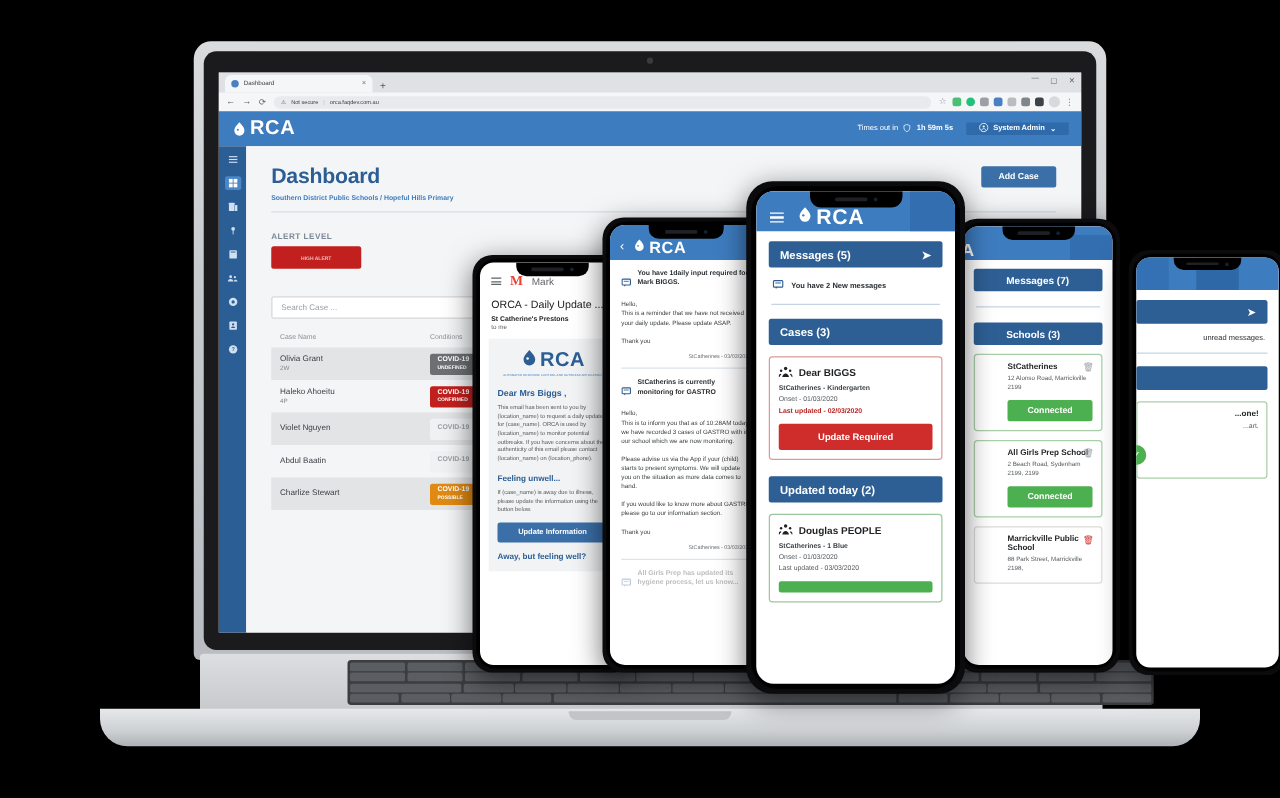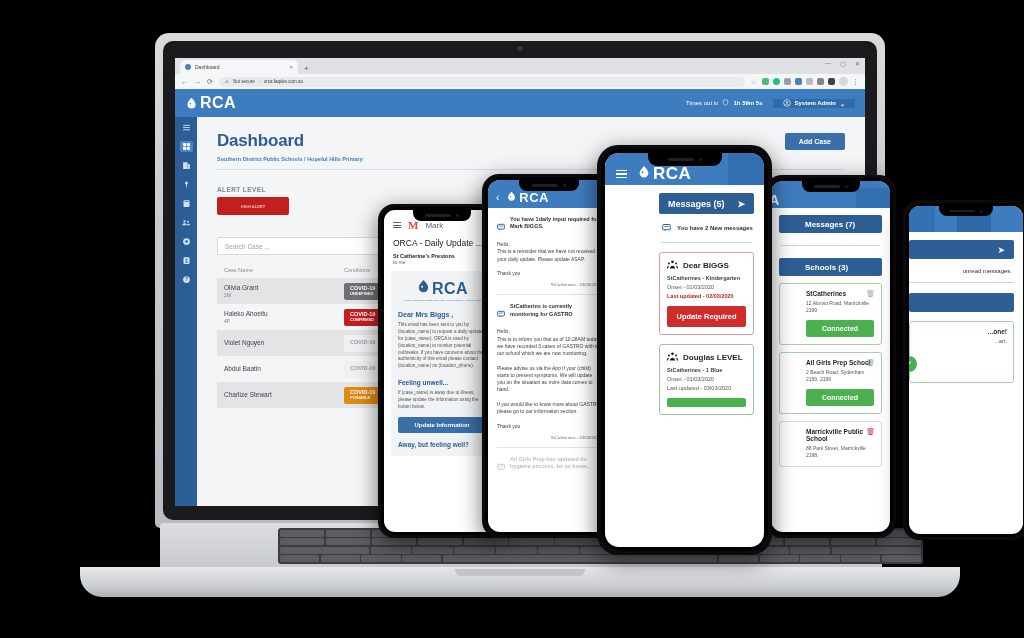--- a/index.html
+++ b/index.html
@@ -195,21 +195,21 @@
 
   
   #phone3 { left:597px; top:145px; width:175px; height:410px; border-radius:21px; }
   #phone3 .bezel { inset:4px; }
   #phone3 .vp { inset:8px; border-radius:14px; }
   #phone3 .notch-bar { width:74px; height:13px; border-radius:0 0 9px 9px; }
   .p3-top { height:32px; background:#3e7cc0; display:flex; align-items:center; gap:10px; padding:10px 0 0 11px; }
   .p3-burger { display:flex; flex-direction:column; gap:2px; }
   .p3-burger i { display:block; width:11px; height:1.5px; background:#fff; }
   .p3-band { position:absolute; right:0; top:0; width:36px; height:32px; background:#2f6aab; opacity:.75; }
-  .p3-body { padding:8px 10px 0 10px;margin-left:44px; }
+  .p3-body { padding:8px 10px 0 10px; }
   .sec-hd {
     background:#2e5f94; color:#fff; border-radius:2px; height:21px;
     display:flex; align-items:center; justify-content:space-between; padding:0 9px;
     font-size:9px; font-weight:bold;
   }
   .share-ico { font-size:9px; }
   .msg-note { display:flex; align-items:center; gap:6px; margin-top:9px; padding-left:3px; font-size:6px; font-weight:bold; color:#2b2f33; }
   .hr-blue { height:1px; background:#c6d5e6; margin:9px 2px 0 2px; }
   .case-card { margin-top:9px; border:1px solid #d99b9b; border-radius:3px; padding:7px 7px 7px 7px; background:#fff; }
   .case-card.green { border-color:#9cc79c; }
@@ -789,20 +789,23 @@
             <svg width="9" height="9" viewBox="0 0 24 24">
                 <rect x="2" y="4" width="20" height="14" rx="2" fill="none" stroke="#2c5e94" stroke-width="2.6"></rect>
                 <rect x="6" y="8" width="12" height="2" fill="#2c5e94"></rect>
                 <path d="M7 18l0 4 4-4z" fill="#2c5e94"></path>
               </svg>
           </span>
           <span>You have 2 New messages</span>
         </div>
         <div class="hr-blue"></div>
 
+        <div class="sec-hd" style="margin-top:11px">
+          <span>Cases (3)</span>
+        </div>
 
         <div class="case-card">
           <div class="case-name">
             <span>
               <svg width="11" height="9" viewBox="0 0 24 20" fill="#1f2225">
                   <circle cx="12" cy="4" r="3"></circle>
                   <path d="M6 19c.8-4.2 3-6.3 6-6.3s5.2 2.1 6 6.3z"></path>
                   <circle cx="4" cy="8" r="2.2"></circle>
                   <path d="M0 19c.5-3 1.8-4.5 4-4.5" stroke="#1f2225" stroke-width="2.4" fill="none"></path>
                   <circle cx="20" cy="8" r="2.2"></circle>
@@ -810,34 +813,37 @@
                 </svg>
             </span>
             <span>Dear BIGGS</span>
           </div>
           <div class="case-sub">StCatherines - Kindergarten</div>
           <div class="case-meta">Onset  - 01/03/2020</div>
           <div class="case-meta red">Last updated - 02/03/2020</div>
           <div class="btn-update">Update Required</div>
         </div>
 
+        <div class="sec-hd" style="margin-top:13px">
+          <span>Updated today (2)</span>
+        </div>
 
         <div class="case-card green">
           <div class="case-name">
             <span>
               <svg width="11" height="9" viewBox="0 0 24 20" fill="#1f2225">
                   <circle cx="12" cy="4" r="3"></circle>
                   <path d="M6 19c.8-4.2 3-6.3 6-6.3s5.2 2.1 6 6.3z"></path>
                   <circle cx="4" cy="8" r="2.2"></circle>
                   <path d="M0 19c.5-3 1.8-4.5 4-4.5" stroke="#1f2225" stroke-width="2.4" fill="none"></path>
                   <circle cx="20" cy="8" r="2.2"></circle>
                   <path d="M24 19c-.5-3-1.8-4.5-4-4.5" stroke="#1f2225" stroke-width="2.4" fill="none"></path>
                 </svg>
             </span>
-            <span>Douglas LEVEL</span>
+            <span>Douglas PEOPLE</span>
           </div>
           <div class="case-sub">StCatherines - 1 Blue</div>
           <div class="case-meta">Onset  - 01/03/2020</div>
           <div class="case-meta">Last updated - 03/03/2020</div>
           <div class="btn-green"></div>
         </div>
       </div>
     </div>
   </div>
 

